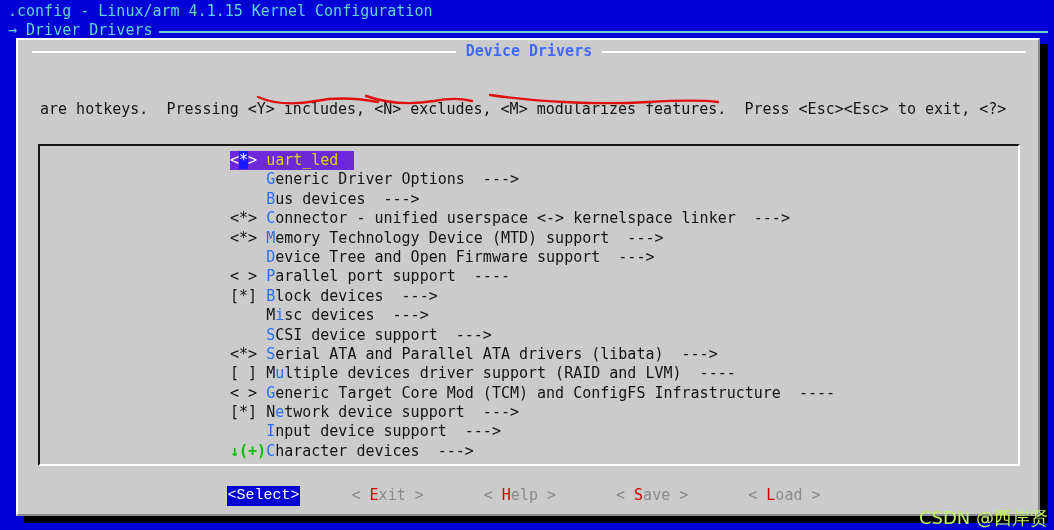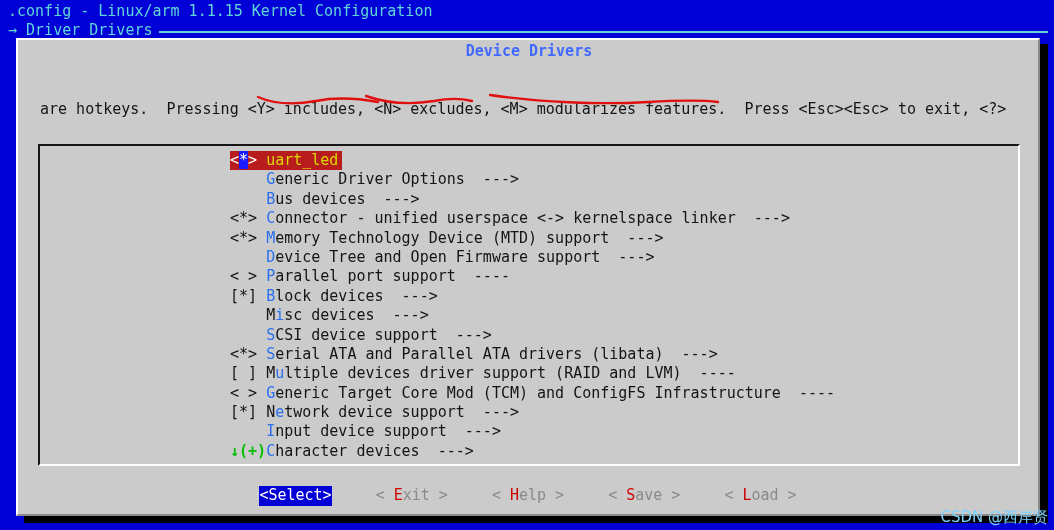--- a/index.html
+++ b/index.html
@@ -81,21 +81,20 @@
 
   
   #dialog-title-row {
     position: absolute;
     left: 14px;
     top: 2px;
     width: 994px;
     display: flex;
     align-items: center;
     height: 19px;
-    flex-direction: column;
   }
   #dialog-title-row .rule {
     flex: 1;
     height: 2px;
     background: #ffffff;
   }
   #dialog-title-row .rule.left { margin-right: 10px; }
   #dialog-title-row .rule.right { margin-left: 10px; }
   #dialog-title {
     color: #4169ff;
@@ -144,24 +143,24 @@
   }
   .menu-row {
     height: 19.4px;
     white-space: pre;
     color: #141414;
     line-height: 19.4px;
     display: block;
   }
   .menu-row .hot { color: #2a6ff0; }
   .menu-row.selected {
-    background: #b91c1c;
+    background: #6d28d9;
     color: #d8d800;
     display: inline-block;
-    padding-right: 4px;
+    padding-right: 16px;
   }
   .menu-row.selected .mark { color: #ffffff; }
   .menu-row.selected .cursor {
     background: #1a1aff;
     color: #ffffff;
   }
   .menu-row.selected .hot { color: #d8d800; }
 
   #scroll-indicator {
     position: absolute;
@@ -178,49 +177,50 @@
     left: 2px;
     top: 440px;
     width: 1016px;
     height: 32px;
     display: flex;
     align-items: center;
     justify-content: center;
   }
   .btn {
     white-space: pre;
-    margin: 0 22px;
+    margin: 0 30px;
     color: #8a8a8a;
     font-size: 15px;
   }
   .btn .bhot { color: #d00000; }
   .btn.active {
     background: #0000d7;
     color: #ffffff;
     margin: 0 22px;
+    font-family: Liberation Mono, monospace;
   }
   .btn.active .bhot { color: #ffffff; }
 
   
   #watermark {
     position: absolute;
     right: 6px;
     bottom: 3px;
-    color: #7dd3fc;
-    font-size: 15px;
+    color: #bef264;
+    font-size: 18px;
     font-family: "DejaVu Sans", "Liberation Sans", sans-serif;
     white-space: pre;
   }
 </style>
 </head>
 <body>
 
 <div id="screen">
 
-  <div id="titlebar">.config - Linux/arm 1.1.15 Kernel Configuration</div>
+  <div id="titlebar">.config - Linux/arm 4.1.15 Kernel Configuration</div>
 
   <div id="breadcrumb">
     <span class="bc-text">→ Driver Drivers</span>
     <span class="bc-rule"></span>
   </div>
 
   <div id="dialog-shadow-r"></div>
   <div id="dialog-shadow-b"></div>
 
   <div id="dialog">

